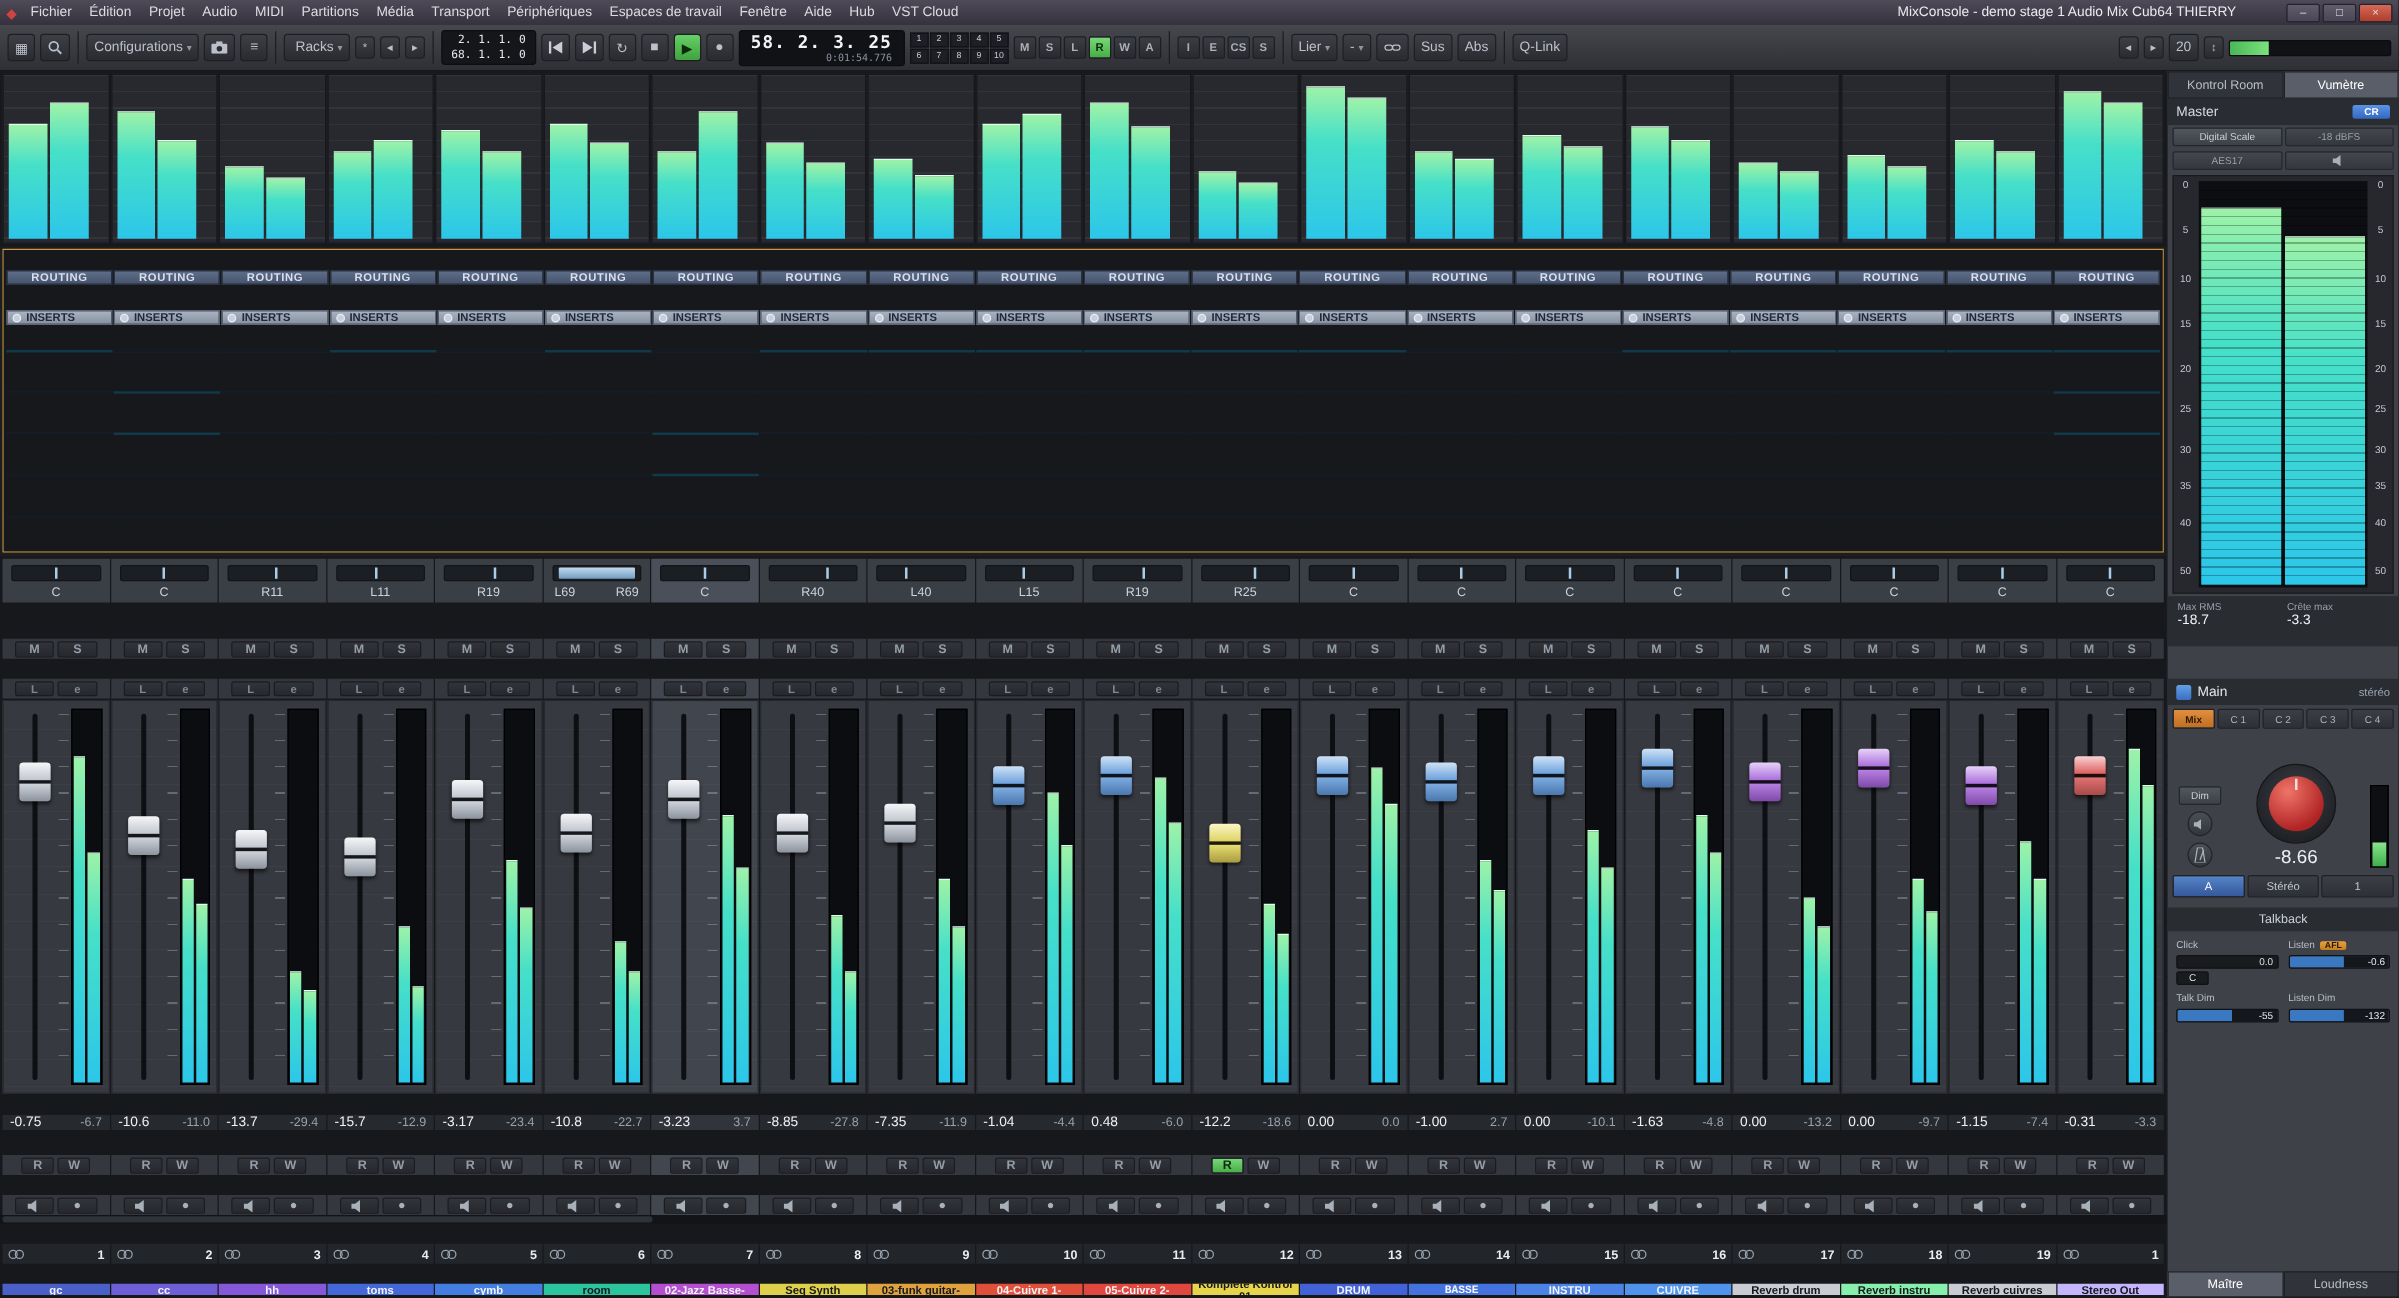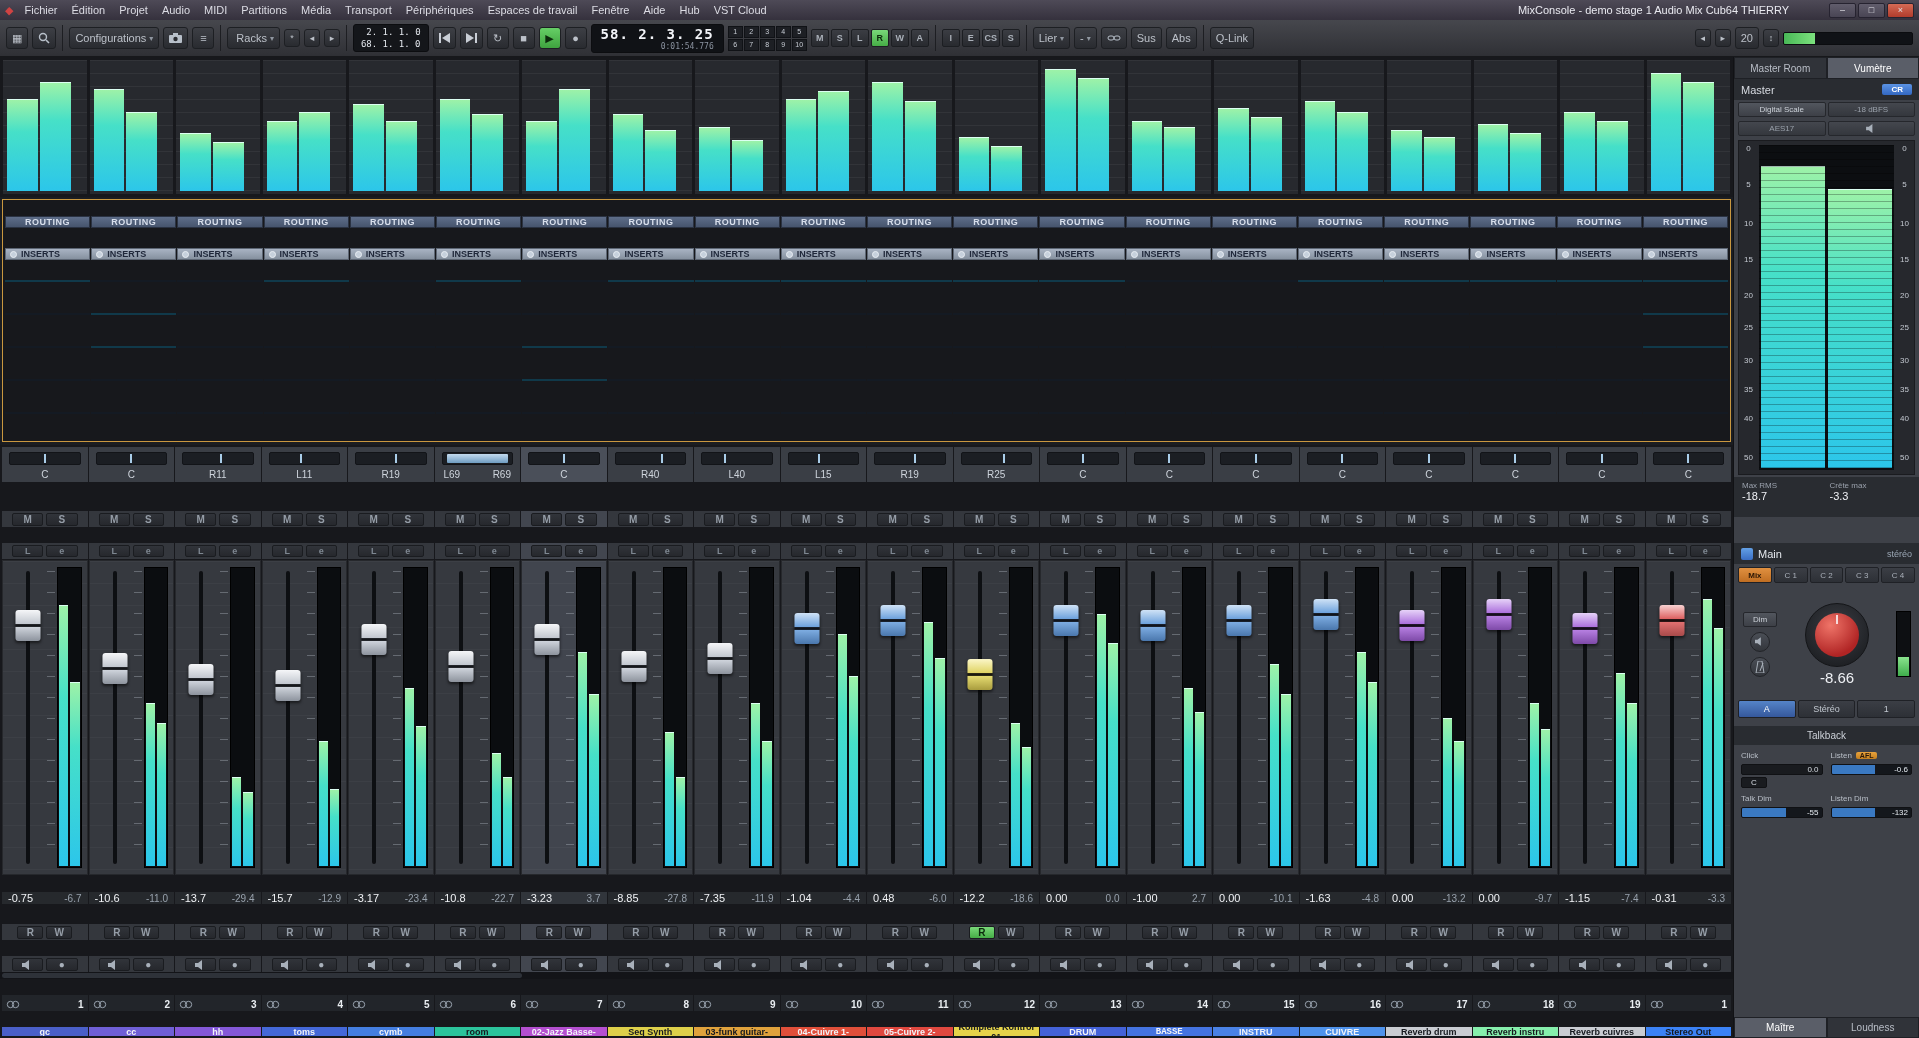--- a/index.html
+++ b/index.html
@@ -132,21 +132,21 @@
   .rp-stats { display:flex; background:#292c31; padding:4px 8px; gap:6px; flex:0 0 40px; }
   .rp-stats > div { flex:1; }
   .slabel { font-size:8px; color:#9aa1ac; }
   .sval { font-size:11px; color:#f0f2f6; }
   .rp-mainhdr { margin-top:26px; height:21px; flex:0 0 21px; display:flex; align-items:center; gap:5px; background:#292c31; padding:0 7px; color:#e4e7ec; font-size:11px; }
   .bluesq { width:12px; height:12px; border-radius:2px; background:linear-gradient(#63a0e6,#3a6ec4); }
   .mode { margin-left:auto; font-size:9px; color:#9aa6b4; }
   .rp-monrow { display:flex; gap:2px; padding:3px 4px; }
   .mon-btn { flex:1; height:16px; display:flex; align-items:center; justify-content:center; background:linear-gradient(#3b3e45,#2d3036); border:1px solid #1f2126; border-radius:2px; color:#aab0ba; font-size:8px; }
   .mon-btn.on-orange { background:linear-gradient(#e09040,#c06e22); color:#2a1605; font-weight:bold; }
-  .rp-knobsec { display:flex; align-items:center; gap:8px; padding:8px 8px 4px 8px; flex:0 0 112px; }
+  .rp-knobsec { display:flex; align-items:flex-end; gap:8px; padding:8px 8px 4px 8px; flex:0 0 112px; }
   .kleft { display:flex; flex-direction:column; gap:5px; align-items:center; width:36px; }
   .kleft .rp-btn { width:34px; flex:none; }
   .circbtn { width:20px; height:20px; border-radius:50%; background:linear-gradient(#4a4e56,#33363c); border:1px solid #222428; display:flex; align-items:center; justify-content:center; }
   .kwrap { display:flex; flex-direction:column; align-items:center; flex:1; }
   .knob { width:64px; height:64px; border-radius:50%; background:radial-gradient(circle at 50% 40%, #3c3f46, #1f2125 75%); border:1px solid #141518; display:flex; align-items:center; justify-content:center; }
   .kred { width:44px; height:44px; border-radius:50%; background:radial-gradient(circle at 35% 28%, #ef7468, #b02424 72%); position:relative; }
   .kred::after { content:''; position:absolute; top:2px; left:50%; width:2px; height:9px; background:#f6dcdc; transform:translateX(-50%); }
   .kval { margin-top:2px; font-size:15px; color:#eef0f4; }
   .minivert { width:15px; height:66px; background:#0d0f12; border:1px solid #000; position:relative; }
   .minivert .mfill { position:absolute; bottom:0; left:1px; right:1px; height:30%; background:linear-gradient(180deg,#8ae48e,#3fae4c); }
@@ -1603,27 +1603,27 @@
           <div class="namecell" style="background: rgb(224, 79, 58); color: rgb(242, 244, 248);">04-Cuivre 1-</div>
           <div class="namecell" style="background: rgb(224, 72, 63); color: rgb(242, 244, 248);">05-Cuivre 2-</div>
           <div class="namecell" style="background: rgb(230, 212, 74); color: rgb(21, 24, 30);">Komplete Kontrol 01</div>
           <div class="namecell" style="background: rgb(68, 98, 216); color: rgb(242, 244, 248);">DRUM</div>
           <div class="namecell" style="background: rgb(68, 115, 224); color: rgb(242, 244, 248); font-family: Liberation Mono, monospace;">BASSE</div>
           <div class="namecell" style="background: rgb(74, 130, 230); color: rgb(242, 244, 248);">INSTRU</div>
           <div class="namecell" style="background: rgb(79, 147, 236); color: rgb(242, 244, 248);">CUIVRE</div>
           <div class="namecell" style="background: rgb(201, 204, 210); color: rgb(21, 24, 30);">Reverb drum</div>
           <div class="namecell" style="background: #86efac; color: rgb(21, 24, 30);">Reverb instru</div>
           <div class="namecell" style="background: rgb(201, 204, 210); color: rgb(21, 24, 30);">Reverb cuivres</div>
-          <div class="namecell" style="background: #3b82f6; color: rgb(21, 24, 30);">Stereo Out</div>
+          <div class="namecell" style="background: #c4b5fd; color: rgb(21, 24, 30);">Stereo Out</div>
         </div>
     </div>
 
     <div class="rpanel">
       <div class="rp-tabs">
-          <span class="rp-tab">Master Room</span>
+          <span class="rp-tab">Kontrol Room</span>
           <span class="rp-tab active">Vumètre</span>
         </div>
       <div class="rp-master">
         <span>Master</span>
         <span class="cr">CR</span>
       </div>
       <div class="rp-btnrow">
         <span class="rp-btn">Digital Scale</span>
         <span class="rp-btn dim2">-18 dBFS</span>
       </div>

